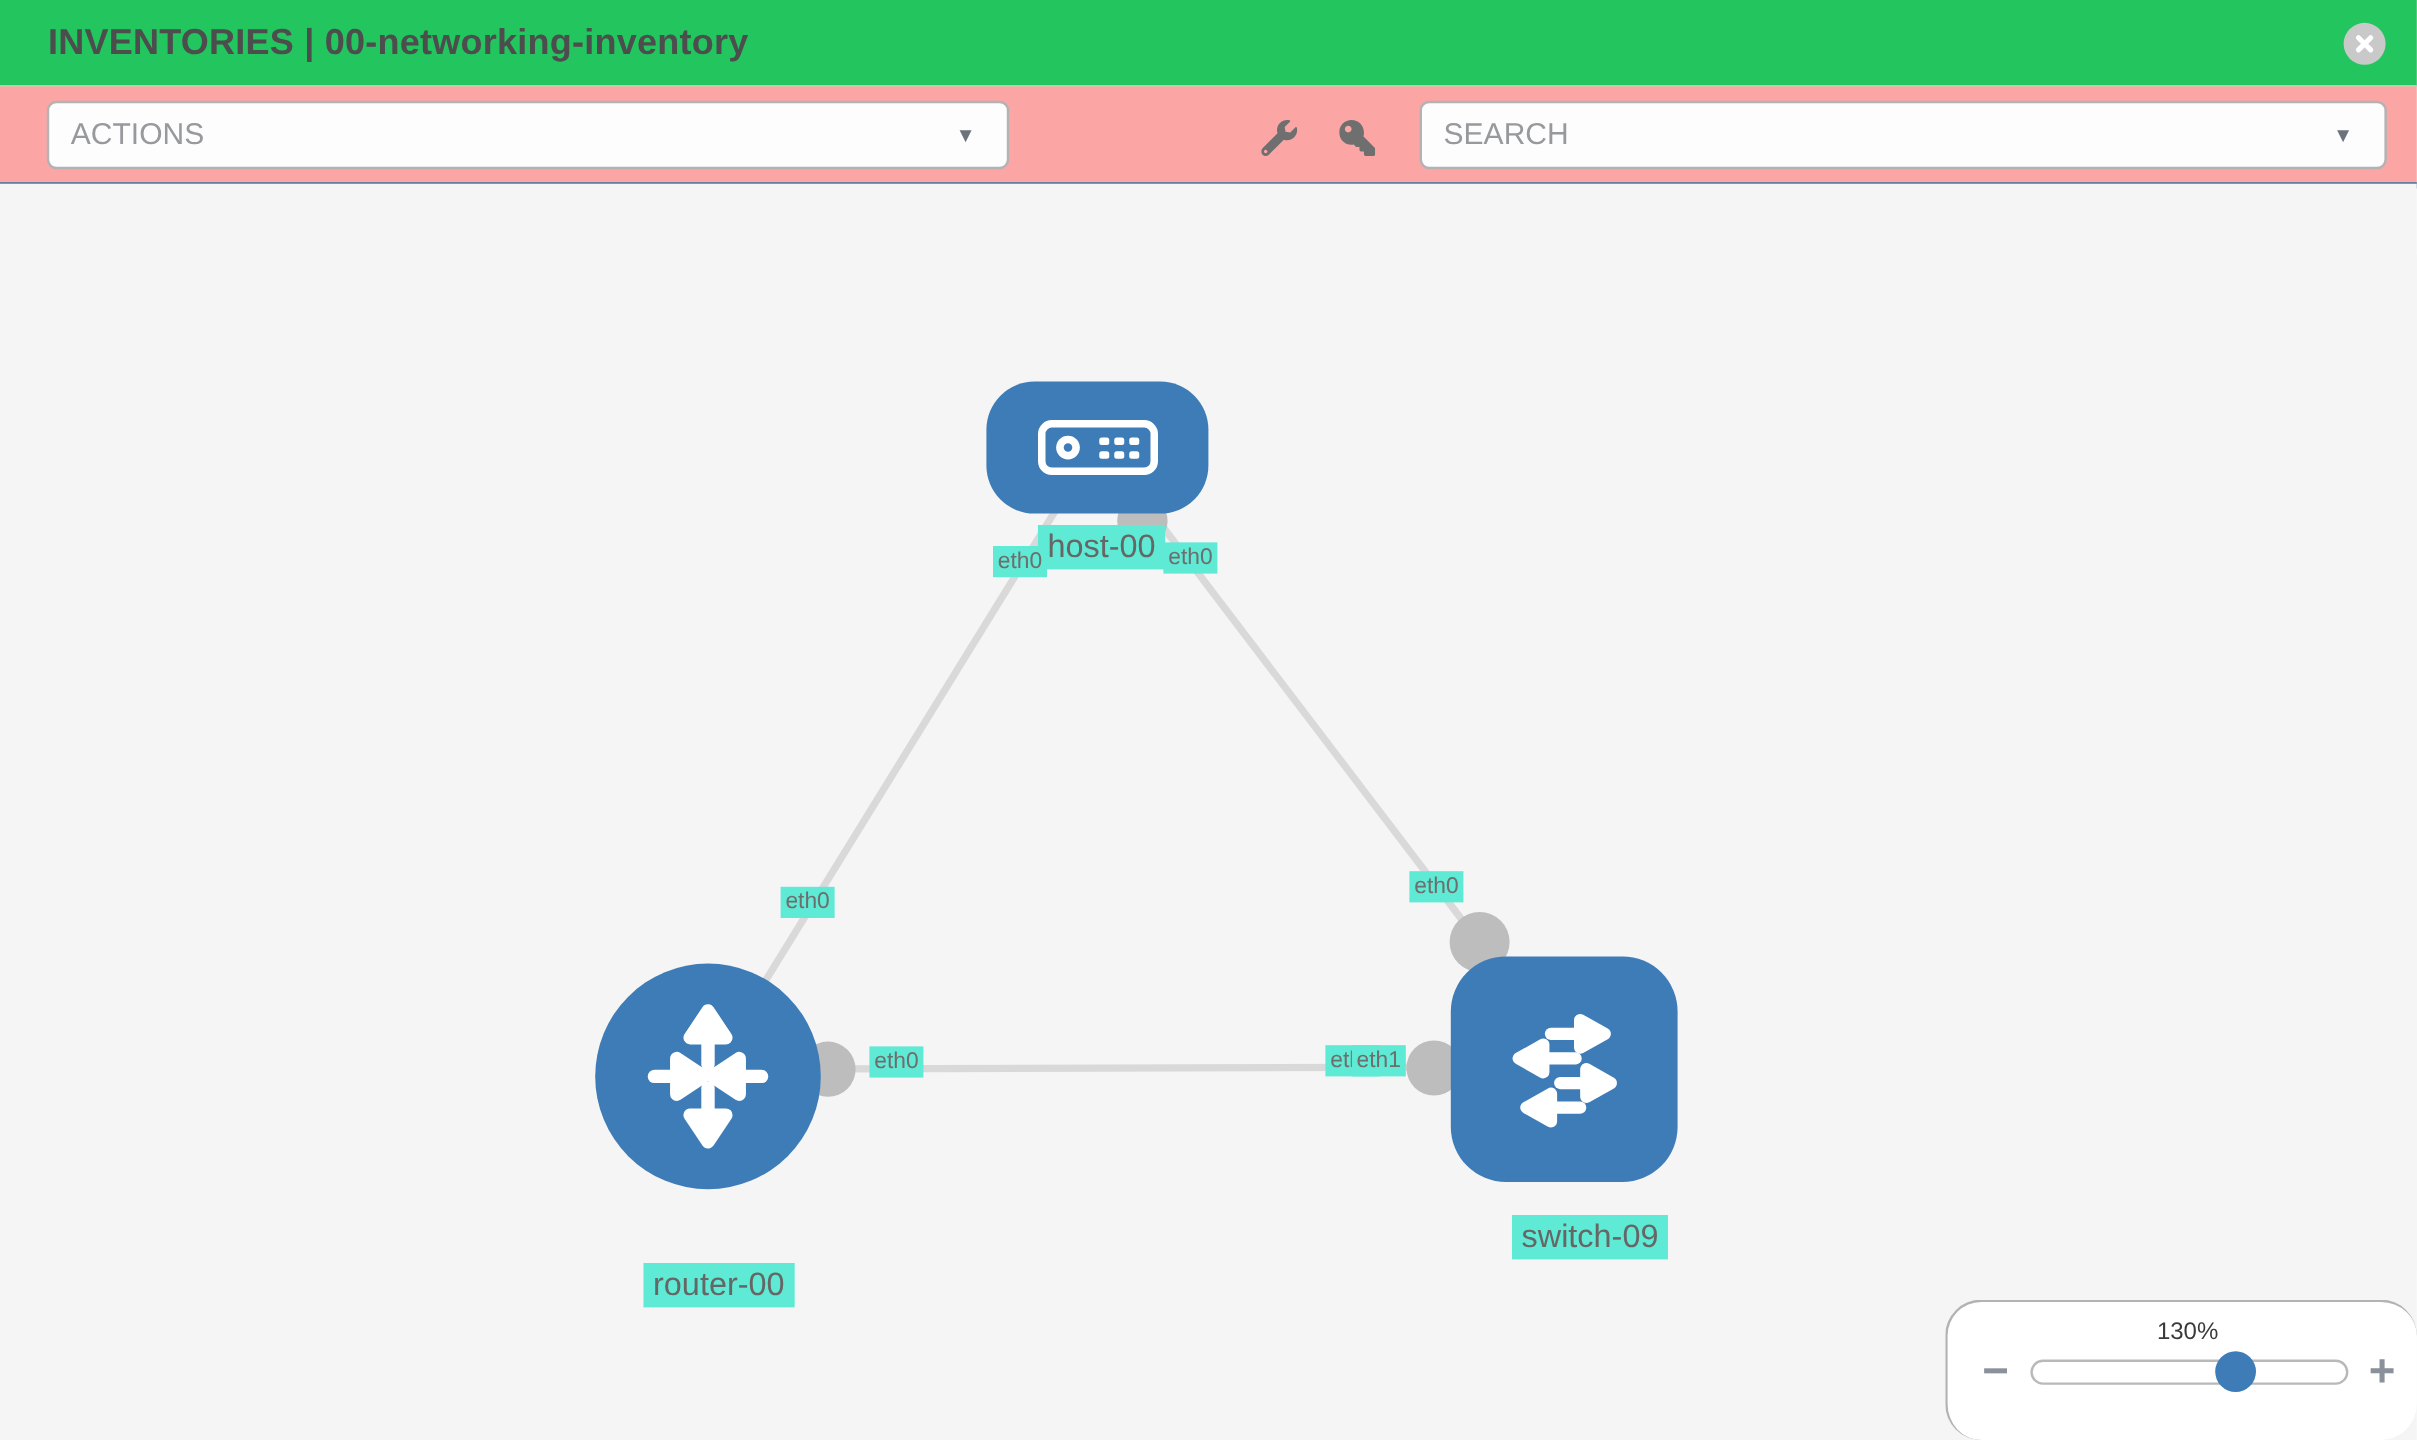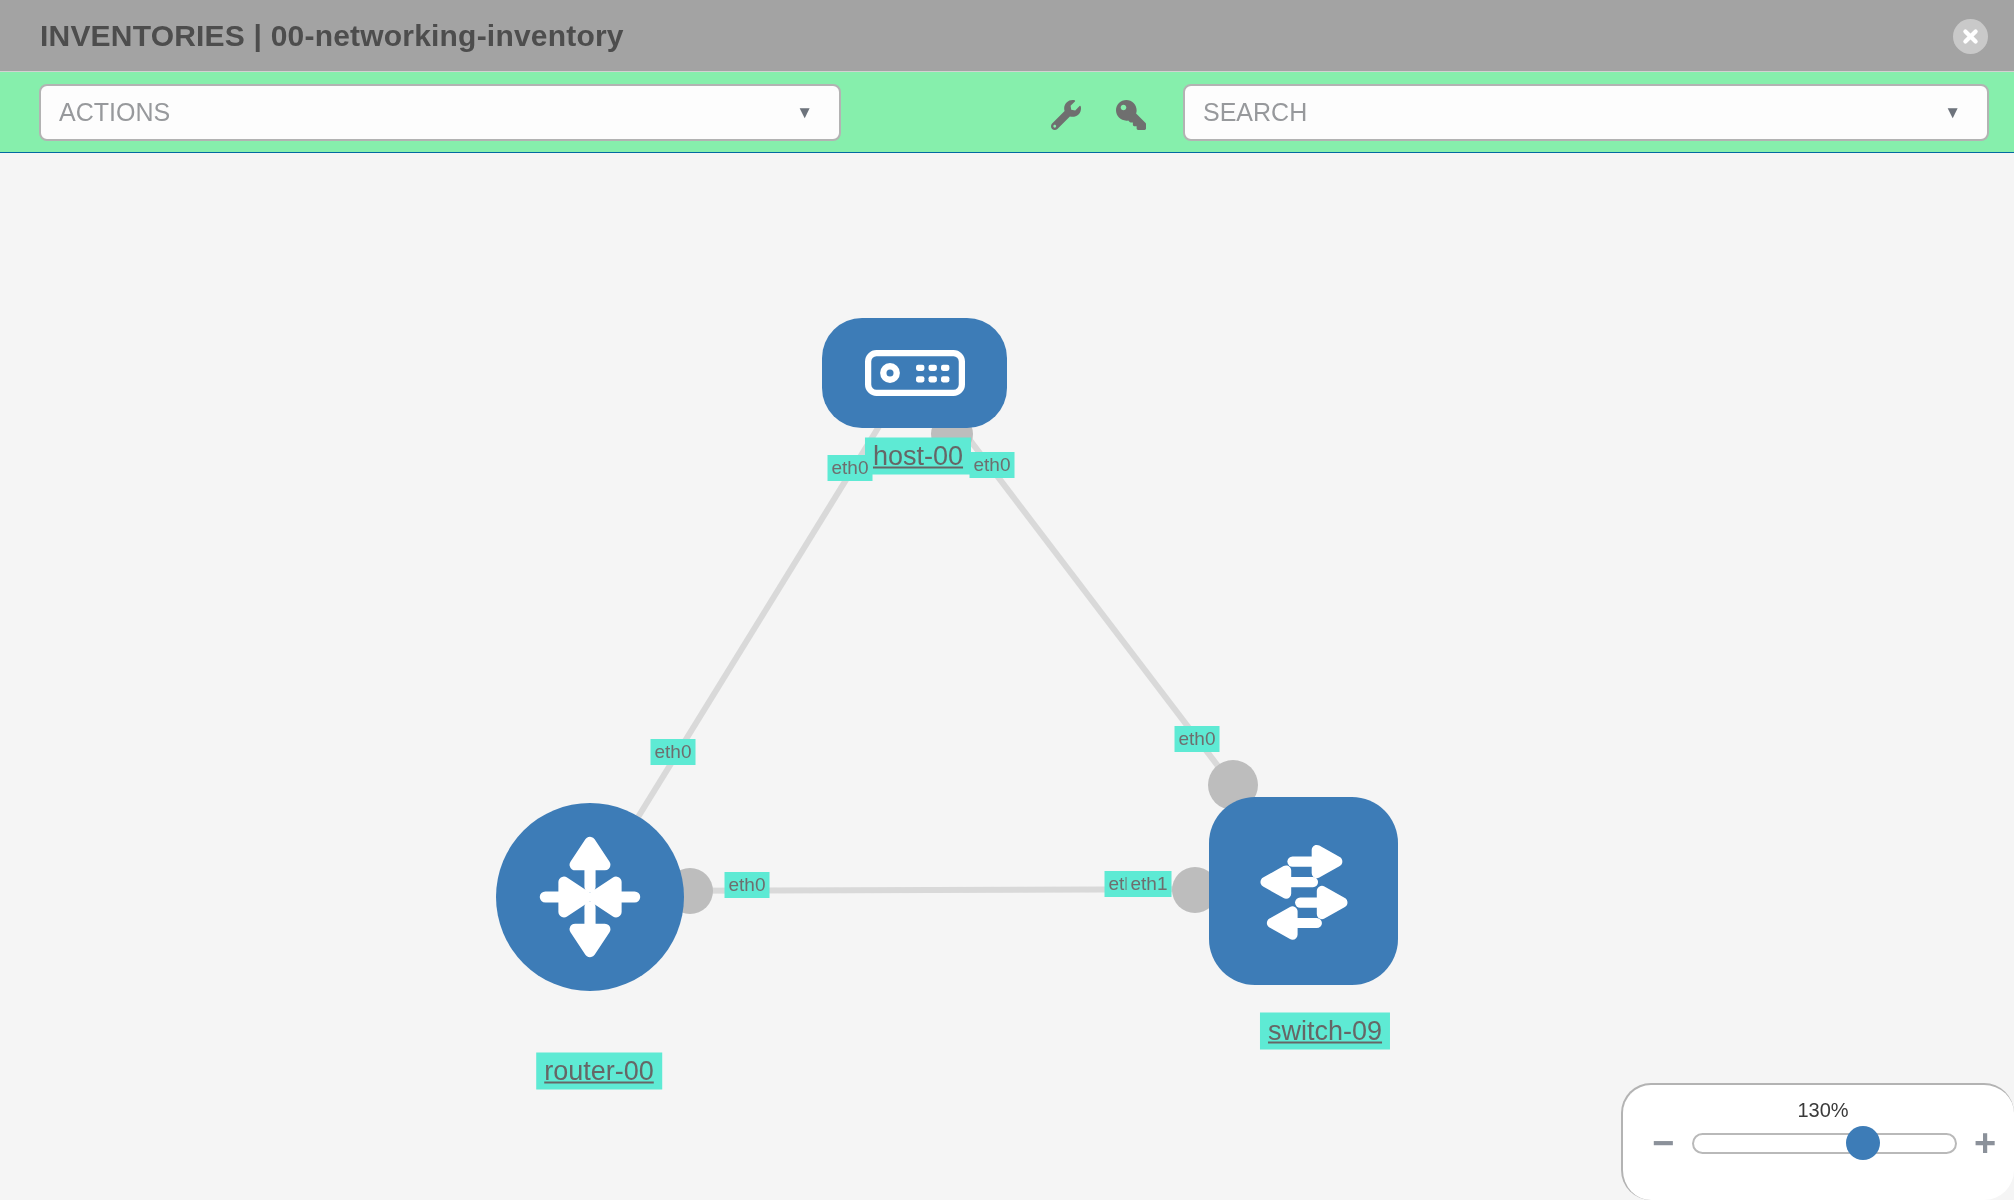--- a/index.html
+++ b/index.html
@@ -3,34 +3,34 @@
 <meta charset="utf-8">
 <style>
   html,body{margin:0;padding:0;}
   body{
     width:2014px;height:1200px;overflow:hidden;position:relative;
     font-family:"Liberation Sans",sans-serif;background:#ffffff;
   }
   
   .hdr{
     position:absolute;left:0;top:0;width:2014px;height:71px;
-    background:#a3a3a3;border-bottom:1px solid #d2d2d2;
+    background:#22c55e;border-bottom:1px solid #d2d2d2;
   }
   .hdr-title{
     position:absolute;left:40px;top:0;height:71px;line-height:71px;
     font-size:30px;font-weight:bold;color:#4d4d4d;letter-spacing:.2px;
   }
   .close-btn{
     position:absolute;left:1953px;top:19px;width:35px;height:35px;border-radius:50%;
     background:#c9c9c9;display:flex;align-items:center;justify-content:center;cursor:pointer;
   }
   
   .tbar{
     position:absolute;left:0;top:72px;width:2014px;height:80px;
-    background:#86efac;border-bottom:5px solid #0369a1;
+    background:#fca5a5;border-bottom:5px solid #0369a1;
   }
   .combo{
     position:absolute;top:12px;height:57px;background:#fdfdfd;
     border:2px solid #b3b3b3;border-radius:8px;box-sizing:border-box;
     display:flex;align-items:center;padding-left:18px;
     font-size:25px;color:#97999c;cursor:pointer;
   }
   .combo .caret{
     position:absolute;right:26px;top:50%;transform:translateY(-50%);
     font-size:17px;color:#6d737c;
@@ -50,21 +50,21 @@
   }
   .links-layer{position:absolute;left:0;top:0;z-index:1;}
   .node{position:absolute;z-index:2;background:#3d7cb7;display:flex;align-items:center;justify-content:center;cursor:pointer;}
   .node-host{left:822px;top:165px;width:185px;height:110px;border-radius:40px;}
   .node-router{left:496px;top:650px;width:188px;height:188px;border-radius:50%;}
   .node-switch{left:1209px;top:644px;width:189px;height:188px;border-radius:46px;}
   .chip{
     position:absolute;z-index:3;transform:translate(-50%,-50%);
     background:#5eead4;color:#6e6e6e;white-space:nowrap;
   }
-  .chip-node{font-size:27px;color:#666666;padding:3px 8px;text-decoration:underline;}
+  .chip-node{font-size:27px;color:#666666;padding:3px 8px;}
   .chip-eth{font-size:19px;padding:2px 4px;}
   .chip-front{z-index:4;}
   
   .zoom-panel{
     position:absolute;left:1621px;top:930px;width:393px;height:117px;z-index:5;
     background:#ffffff;border-top:2px solid #b3b3b3;border-left:2px solid #b3b3b3;
     box-sizing:border-box;
     border-radius:30px;
   }
   .zoom-value{

